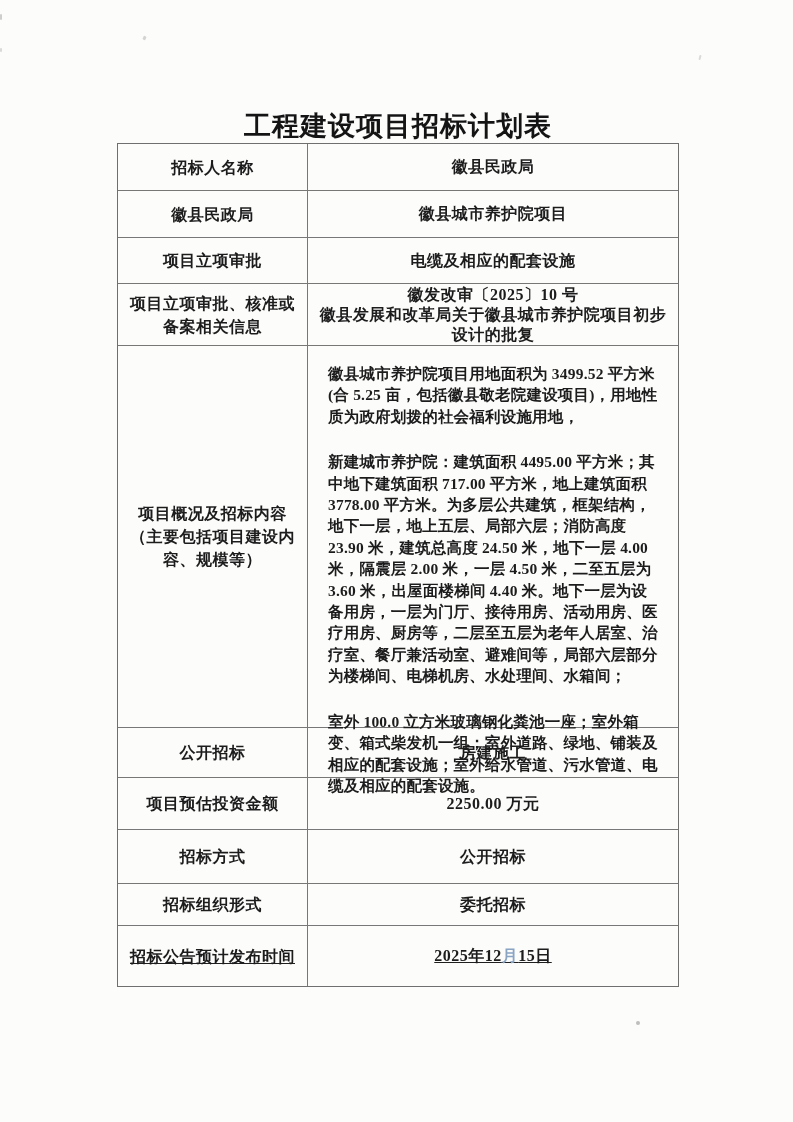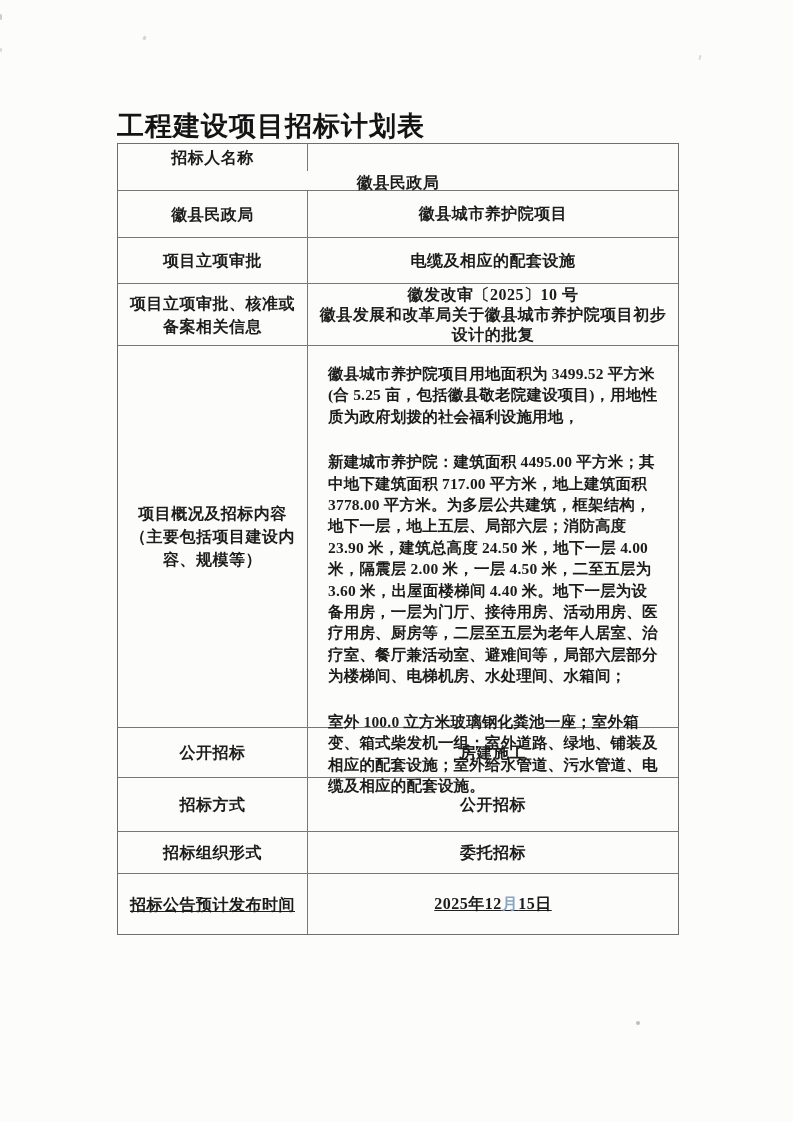--- a/index.html
+++ b/index.html
@@ -15,21 +15,21 @@
     background: #fcfcfb;
     overflow: hidden;
     font-family: "Liberation Serif", "DejaVu Serif", serif;
     color: #1f1f1f;
   }
   .doc-title {
     position: absolute;
     top: 108px;
     left: 117px;
     width: 562px;
-    text-align: left;
+    text-align: center;
     font-size: 27px;
     font-weight: 700;
     letter-spacing: 1px;
     color: #141414;
   }
   .bid-table {
     position: absolute;
     left: 117px;
     top: 143px;
     width: 562px;
@@ -75,21 +75,21 @@
   }
   .cell-value.long-text {
     align-items: flex-start;
     justify-content: flex-start;
     text-align: left;
     font-size: 15.5px;
     line-height: 21.4px;
     letter-spacing: 0.2px;
     padding: 5px 8px 0 8px;
   }
-  .row-h1  { height: 47px; flex-direction: column; }
+  .row-h1  { height: 47px; }
   .row-h2  { height: 47px; }
   .row-h3  { height: 46px; }
   .row-h4  { height: 62px; }
   .row-h5  { height: 382px; }
   .row-h6  { height: 50px; }
   .row-h7  { height: 52px; }
   .row-h8  { height: 42px; }
   .row-h9  { height: 54px; }
   .row-h10 { height: 60px; }
   .approval-line { display: block; }
@@ -145,20 +145,24 @@
         <p class="para">新建城市养护院：建筑面积 4495.00 平方米；其中地下建筑面积 717.00 平方米，地上建筑面积 3778.00 平方米。为多层公共建筑，框架结构，地下一层，地上五层、局部六层；消防高度 23.90 米，建筑总高度 24.50 米，地下一层 4.00 米，隔震层 2.00 米，一层 4.50 米，二至五层为 3.60 米，出屋面楼梯间 4.40 米。地下一层为设备用房，一层为门厅、接待用房、活动用房、医疗用房、厨房等，二层至五层为老年人居室、治疗室、餐厅兼活动室、避难间等，局部六层部分为楼梯间、电梯机房、水处理间、水箱间；</p>
         <p class="para">室外 100.0 立方米玻璃钢化粪池一座；室外箱变、箱式柴发机一组；室外道路、绿地、铺装及相应的配套设施；室外给水管道、污水管道、电缆及相应的配套设施。</p>
       </div>
     </div>
 
     <div class="t-row row-h6">
       <div class="cell-label">公开招标</div>
       <div class="cell-value">房建施工</div>
     </div>
 
+    <div class="t-row row-h7">
+      <div class="cell-label">项目预估投资金额</div>
+      <div class="cell-value">2250.00 万元</div>
+    </div>
 
     <div class="t-row row-h9">
       <div class="cell-label">招标方式</div>
       <div class="cell-value">公开招标</div>
     </div>
 
     <div class="t-row row-h8">
       <div class="cell-label">招标组织形式</div>
       <div class="cell-value">委托招标</div>
     </div>

